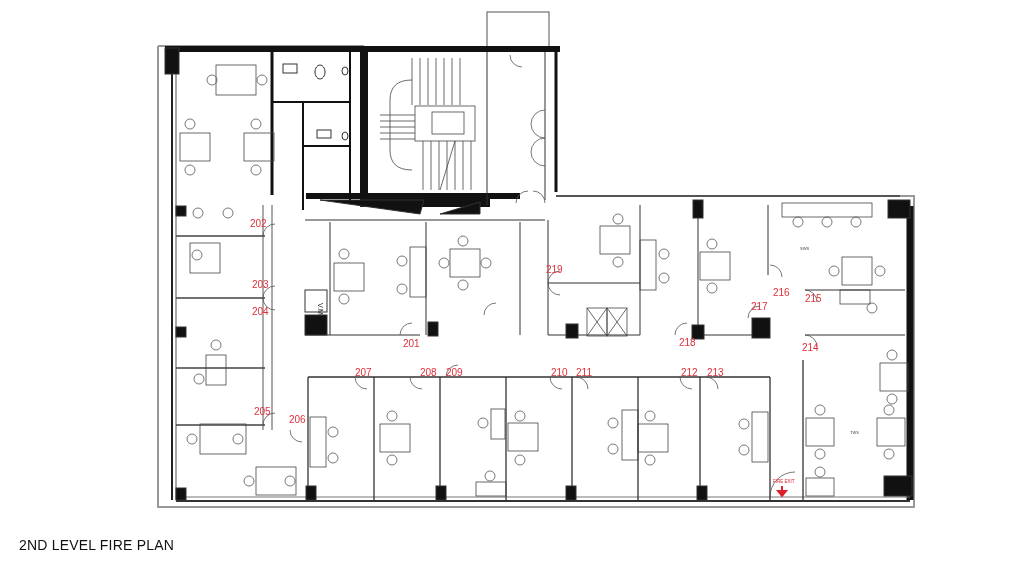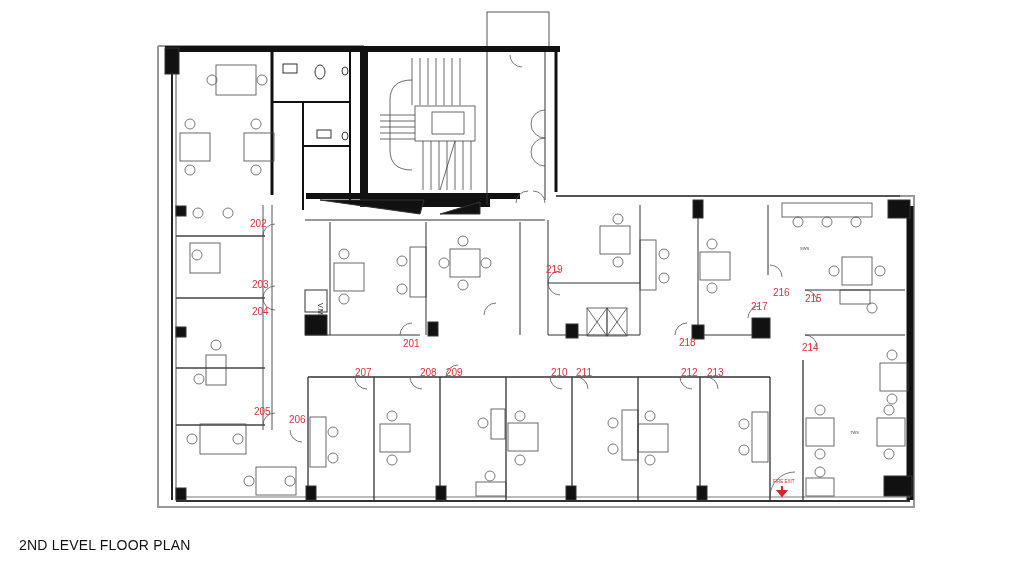--- a/index.html
+++ b/index.html
@@ -233,13 +233,13 @@
 
   <text class="small" x="800" y="250">SWS</text>
   <text class="small" x="850" y="434">TWS</text>
   <text x="318" y="303" font-size="7" fill="#222" transform="rotate(90 318 303)" font-family="Liberation Sans, sans-serif">V.M.</text>
   <g>
     <text x="773" y="483" font-size="4.5" fill="#e0202a" font-family="Liberation Sans, sans-serif">FIRE EXIT</text>
     <path d="M782 486 V493 M778 491 L782 496 L786 491 Z" stroke="#e0202a" fill="#e0202a" stroke-width="2"></path>
   </g>
 </svg>
 
-<div class="title">2ND LEVEL FLOOR PLAN</div>
+<div class="title">2ND LEVEL FIRE PLAN</div>
 
 </body></html>

